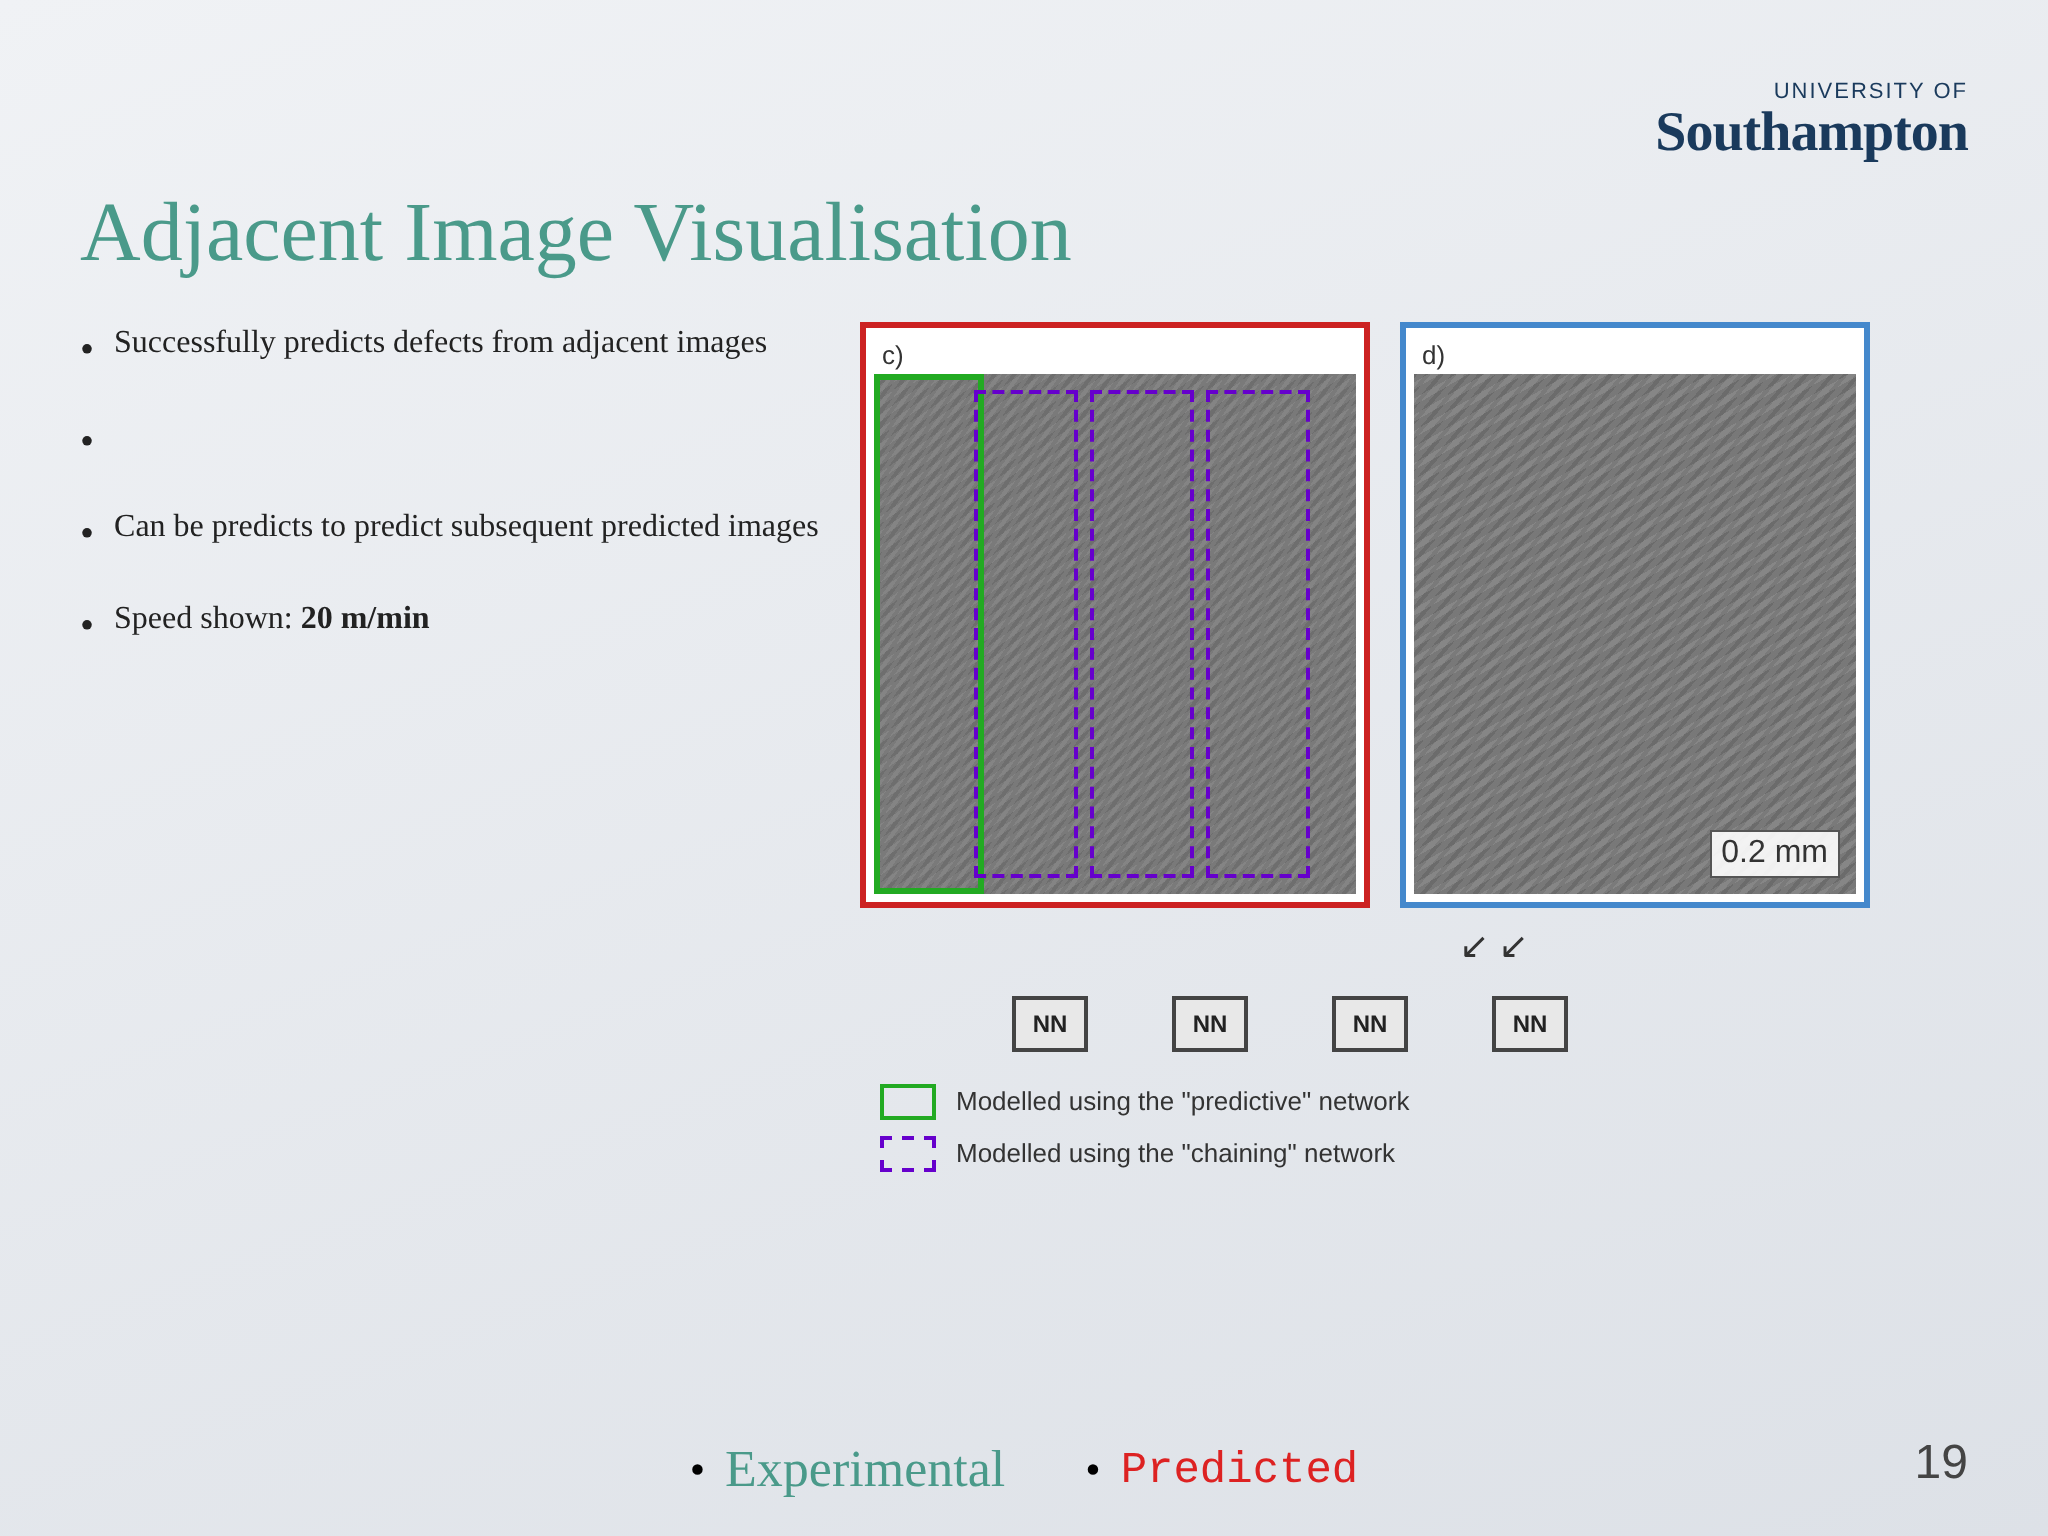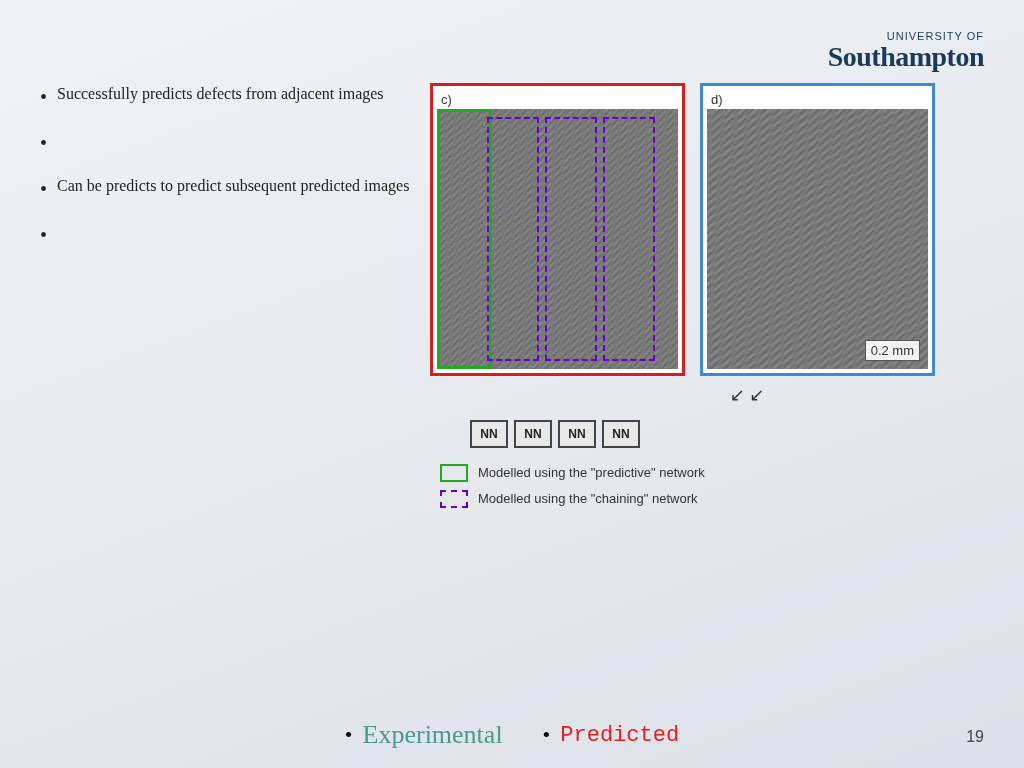--- a/index.html
+++ b/index.html
@@ -11,21 +11,21 @@
       font-family: Georgia, 'Times New Roman', serif;
       overflow: hidden;
       position: relative;
     }
 
     .slide {
       width: 1024px;
       height: 768px;
       background: linear-gradient(160deg, #f0f2f5 0%, #dde1e7 100%);
       position: relative;
-      padding: 30px 40px 20px 40px;
+      padding: 40px 40px 20px 40px;
     }
 
     
     .header {
       display: flex;
       justify-content: space-between;
       align-items: flex-start;
       margin-bottom: 10px;
     }
 
@@ -264,21 +264,21 @@
       width: 235px;
     }
 
     .scale-bar {
       position: absolute;
       bottom: 8px;
       right: 8px;
       background: rgba(255,255,255,0.9);
       border: 1px solid #555;
       padding: 2px 5px;
-      font-size: 13px;
+      font-size: 16px;
       font-family: Arial, sans-serif;
       color: #333;
       z-index: 10;
     }
 
     
     .nn-row {
       display: flex;
       gap: 6px;
       align-items: center;
@@ -299,20 +299,21 @@
       height: 28px;
       border: 2px solid #444;
       background: #e8e8e8;
       display: flex;
       align-items: center;
       justify-content: center;
       font-size: 12px;
       font-family: Arial, sans-serif;
       font-weight: bold;
       color: #222;
+      margin-left: 36px;
     }
 
     
     .legend {
       margin-top: 8px;
       padding-left: 10px;
     }
 
     .legend-item {
       display: flex;
@@ -372,41 +373,42 @@
     .predicted-label {
       color: #dd2222;
       font-size: 22px;
       font-family: Liberation Mono, monospace;
     }
 
     .page-number {
       position: absolute;
       bottom: 22px;
       right: 40px;
-      font-size: 16px;
+      font-size: 24px;
       color: #444;
       font-family: Arial, sans-serif;
       margin-left: 31px;
     }
   </style>
 </head>
 <body>
 
 <div class="slide">
 
   <div class="header">
     <div style="flex:1"></div>
     <div class="logo-group">
       <div class="university-logo">
         <div class="university-of">UNIVERSITY OF</div>
         <div class="southampton">Southampton</div>
       </div>
     </div>
   </div>
 
+  <div class="page-title">Adjacent Image Visualisation</div>
 
   <div class="content">
 
     <div class="bullets">
 
       <div class="bullet-item">
         <span class="bullet-dot">•</span>
         <span class="bullet-text">Successfully predicts defects from adjacent images</span>
       </div>
 
@@ -414,20 +416,23 @@
         <span class="bullet-dot">•</span>
       </div>
 
       <div class="bullet-item">
         <span class="bullet-dot">•</span>
         <span class="bullet-text">Can be predicts to predict subsequent predicted images</span>
       </div>
 
       <div class="bullet-item">
         <span class="bullet-dot">•</span>
+        <span class="bullet-text">
+          Speed shown: <span class="bold-text">20 m/min</span>
+        </span>
       </div>
 
     </div>
 
     <div class="visuals">
 
       <div class="images-row">
 
         <div class="image-c-container">
           <div class="image-label">c)</div>

